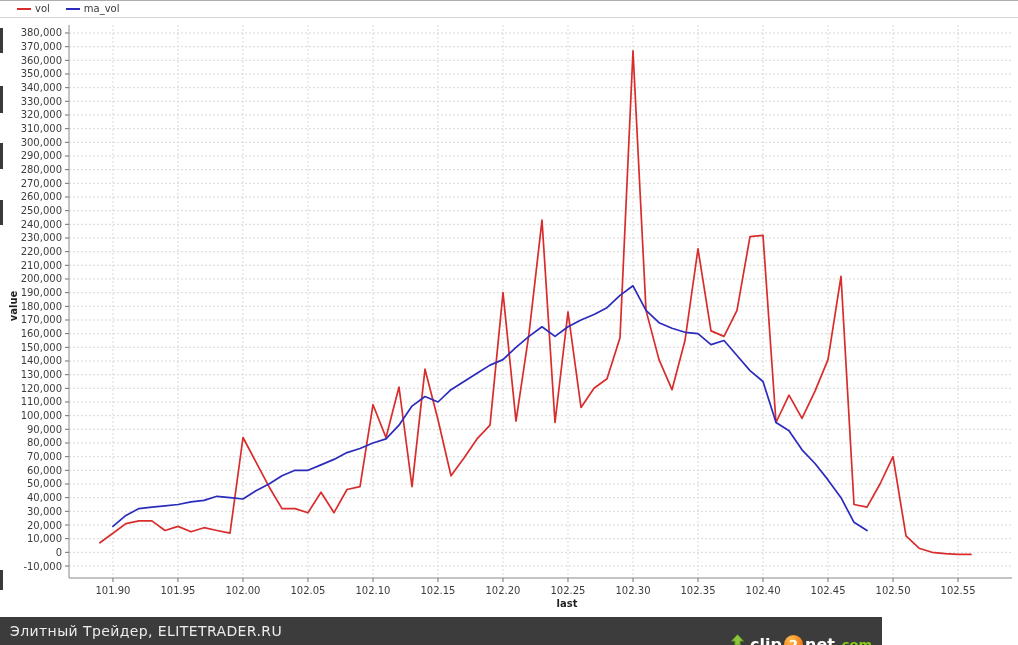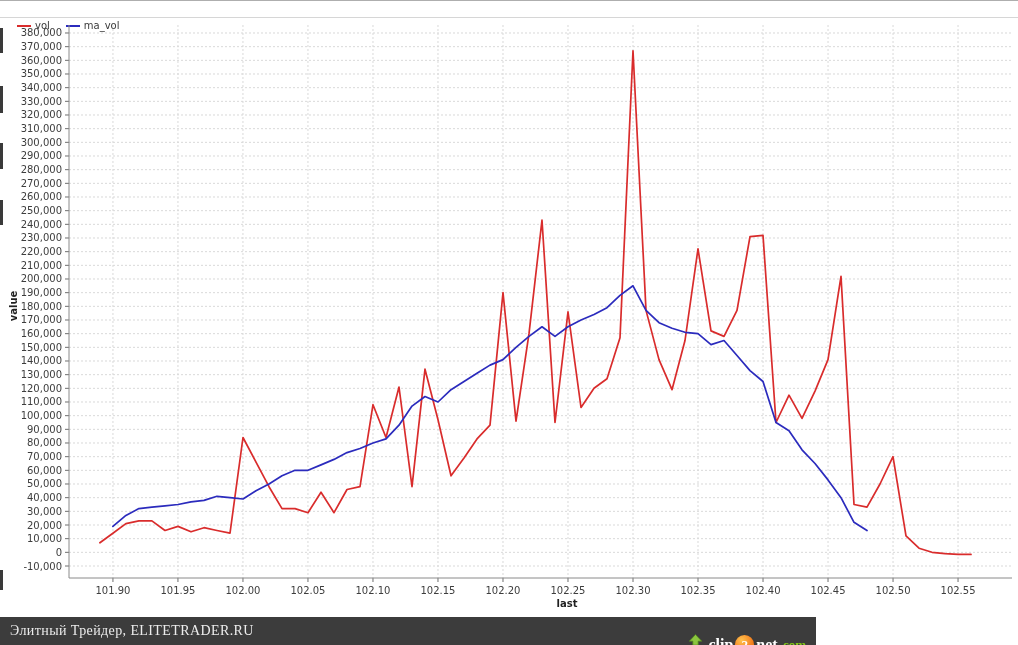--- a/index.html
+++ b/index.html
@@ -1,36 +1,36 @@
 <!DOCTYPE html>
 <html><head>
 <meta charset="utf-8">
 <style>
   html,body{margin:0;padding:0;}
   body{width:1018px;height:645px;position:relative;background:#ffffff;overflow:hidden;
        font-family:"DejaVu Sans","Liberation Sans",sans-serif;}
   .top-border{position:absolute;top:0;left:0;width:1018px;height:1px;background:#aeaeae;}
-  .legend{position:absolute;top:20px;left:17px;display:flex;align-items:center;gap:16px;}
+  .legend{position:absolute;top:3px;left:17px;display:flex;align-items:center;gap:16px;}
   .legend-item{display:flex;align-items:center;gap:4px;}
   .swatch{display:inline-block;width:14px;height:2px;background:#d92c2c;}
   .legend-label{font-size:10px;color:#3a3a3a;}
   .legend-sep{position:absolute;top:17px;left:0;width:1018px;height:1px;background:#d6d6d6;}
   #chart{position:absolute;top:0;left:0;}
   .grid{stroke:#d9d9d9;stroke-width:1;stroke-dasharray:2 2;}
   .tick{stroke:#6e6e6e;stroke-width:1;}
   .spine{stroke:#8a8a8a;stroke-width:1;fill:none;}
   .lab{font-family:"DejaVu Sans","Liberation Sans",sans-serif;font-size:10px;fill:#3d3d3d;}
   .ylabel{position:absolute;left:-7px;top:300px;width:42px;height:12px;text-align:center;
           transform:rotate(-90deg);font-size:10px;font-weight:bold;color:#1f1f1f;}
   .xlabel{position:absolute;left:567px;top:598px;transform:translateX(-50%);
           font-size:10px;font-weight:bold;color:#1f1f1f;}
   .artifact{position:absolute;left:0;width:3px;background:#3a3a3a;}
-  .footer{position:absolute;left:0;top:617px;width:816px;height:28px;background:#3c3c3c;
+  .footer{position:absolute;left:0;top:617px;width:882px;height:28px;background:#3c3c3c;
           display:flex;align-items:center;justify-content:space-between;box-sizing:border-box;
-          padding:0 10px 0 10px;font-family:Liberation Serif, serif;}
+          padding:0 10px 0 10px;}
   .footer-text{color:#ececec;font-size:14px;letter-spacing:0.4px;}
   .clip2net{display:flex;align-items:center;gap:2px;text-decoration:none;cursor:pointer;margin-top:27px;}
   .c2n-word{color:#ffffff;font-weight:bold;font-size:16px;line-height:19px;}
   .c2n-two{display:inline-block;width:19px;height:19px;border-radius:50%;
            background:radial-gradient(circle at 35% 28%,#ffc24f 0%,#f58220 55%,#e86d00 100%);
            color:#fff;font-weight:bold;font-size:13px;line-height:19px;text-align:center;
            box-shadow:0 1px 1px rgba(0,0,0,0.4);}
   .c2n-com{color:#84cc16;font-weight:600;font-size:13px;}
   .arrow-icon{display:inline-block;margin-right:3px;}
 </style>

